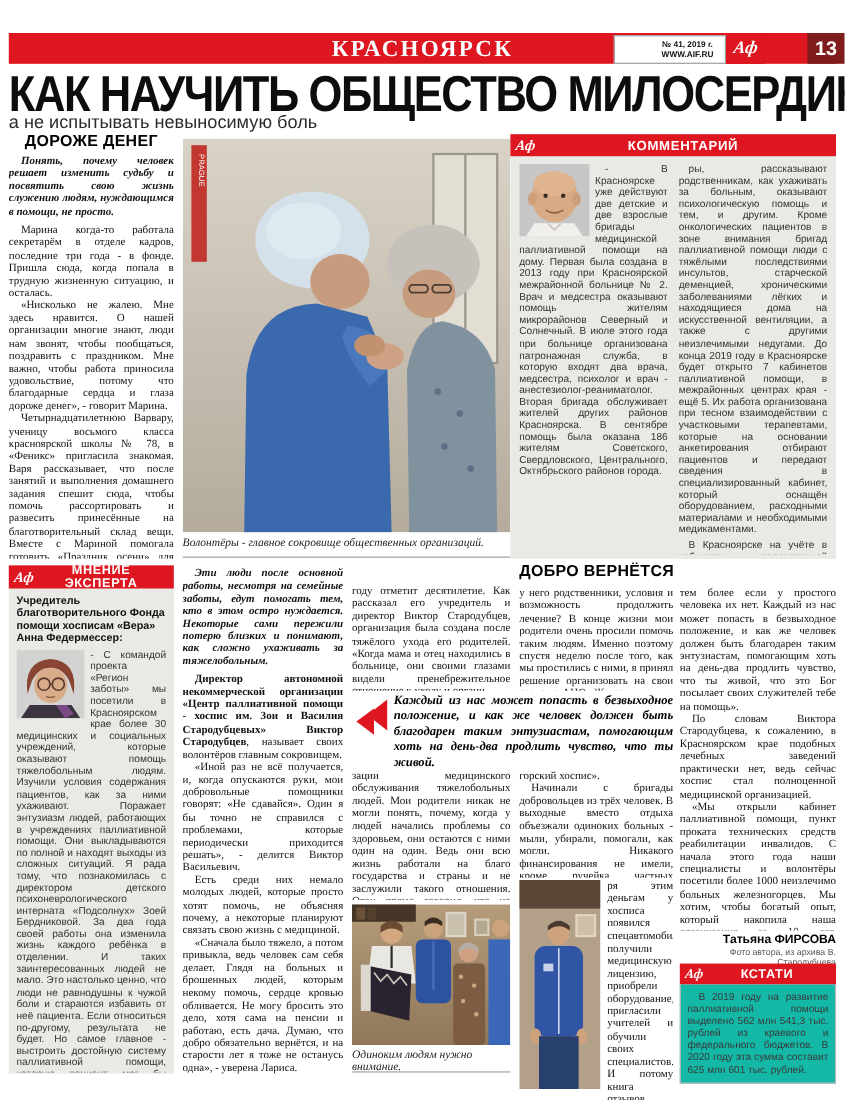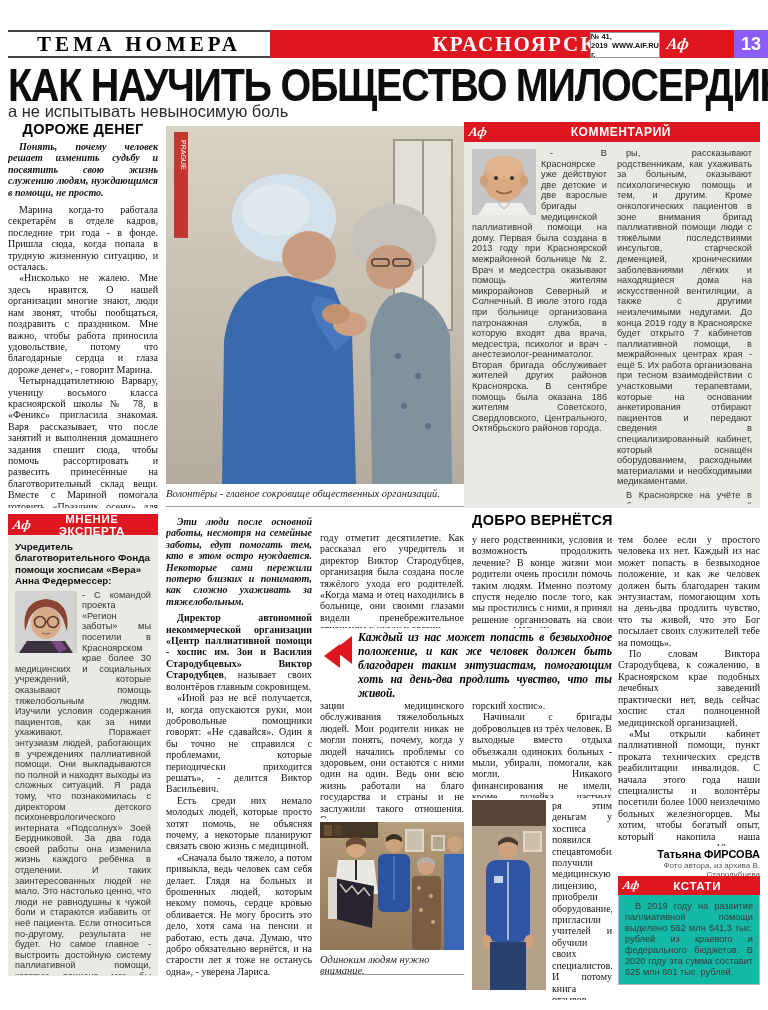--- a/index.html
+++ b/index.html
@@ -7,26 +7,26 @@
         font-family:"Liberation Serif",serif;color:#111;}
 
   
   .band{position:absolute;left:8px;top:30px;width:752px;height:28px;display:flex;}
   .band-left{width:262px;border-top:2px solid #444;border-bottom:2px solid #444;
              display:flex;align-items:center;justify-content:center;
              font-weight:bold;font-size:21px;letter-spacing:4px;color:#000;}
   .band-red{flex:1;background:#dd1620;display:flex;align-items:center;justify-content:center;
             color:#fff;font-weight:bold;font-size:21px;letter-spacing:2px;}
   .issue-box{position:absolute;right:108px;top:2px;width:68px;height:24px;background:#fff;
-             border:1px solid #999;display:flex;flex-direction:row;align-items:center;justify-content:center;
-             font-family:"Liberation Sans",sans-serif;font-weight:bold;font-size:7.5px;line-height:9px;color:#111;}
+             border:1px solid #999;display:flex;flex-direction:column;align-items:center;justify-content:center;
+             font-family:"Liberation Sans",sans-serif;font-weight:bold;font-size:7.5px;line-height:9px;color:#111;padding-left:32px;}
   .logo-box{position:absolute;right:72px;top:0;width:36px;height:28px;background:#dd1620;
             display:flex;align-items:center;justify-content:center;}
   .logo-glyph{color:#fff;font-style:italic;font-weight:bold;font-size:16px;transform:skewX(-8deg);}
-  .pagenum-box{position:absolute;right:0;top:0;width:34px;height:28px;background:#8b5cf6;color:#fff;
+  .pagenum-box{position:absolute;right:0;top:0;width:34px;height:28px;background:#7f1d1d;color:#fff;
                display:flex;align-items:center;justify-content:center;
                font-family:"Liberation Sans",sans-serif;font-weight:bold;font-size:18px;}
   .headline{position:absolute;left:8px;top:58px;margin:0;white-space:nowrap;
             font-family:"Liberation Sans",sans-serif;font-weight:bold;font-size:46px;
             letter-spacing:-1.5px;color:#0d0d0d;transform:scaleX(.86);transform-origin:left top;}
   .subhead{position:absolute;left:8px;top:102px;font-family:"Liberation Sans",sans-serif;
            font-size:16.5px;color:#2b2b2b;}
 
   
   .sec-heading{position:absolute;font-family:"Liberation Sans",sans-serif;font-weight:bold;
@@ -74,23 +74,20 @@
 
   .photo{position:absolute;overflow:hidden;}
   .photo svg{display:block;}
 </style>
 </head>
 <body>
 
 <div class="page">
 
   <div class="band">
-    <div class="band-left">
-      <span>ТЕМА НОМЕРА</span>
-    </div>
     <div class="band-red">
       <span>КРАСНОЯРСК</span>
     </div>
   </div>
   <div class="issue-box" style="top:32px;">
     <div>№ 41, 2019 г.</div>
     <div>WWW.AIF.RU</div>
   </div>
   <div class="logo-box" style="top:30px;">
     <span class="logo-glyph">Аф</span>

